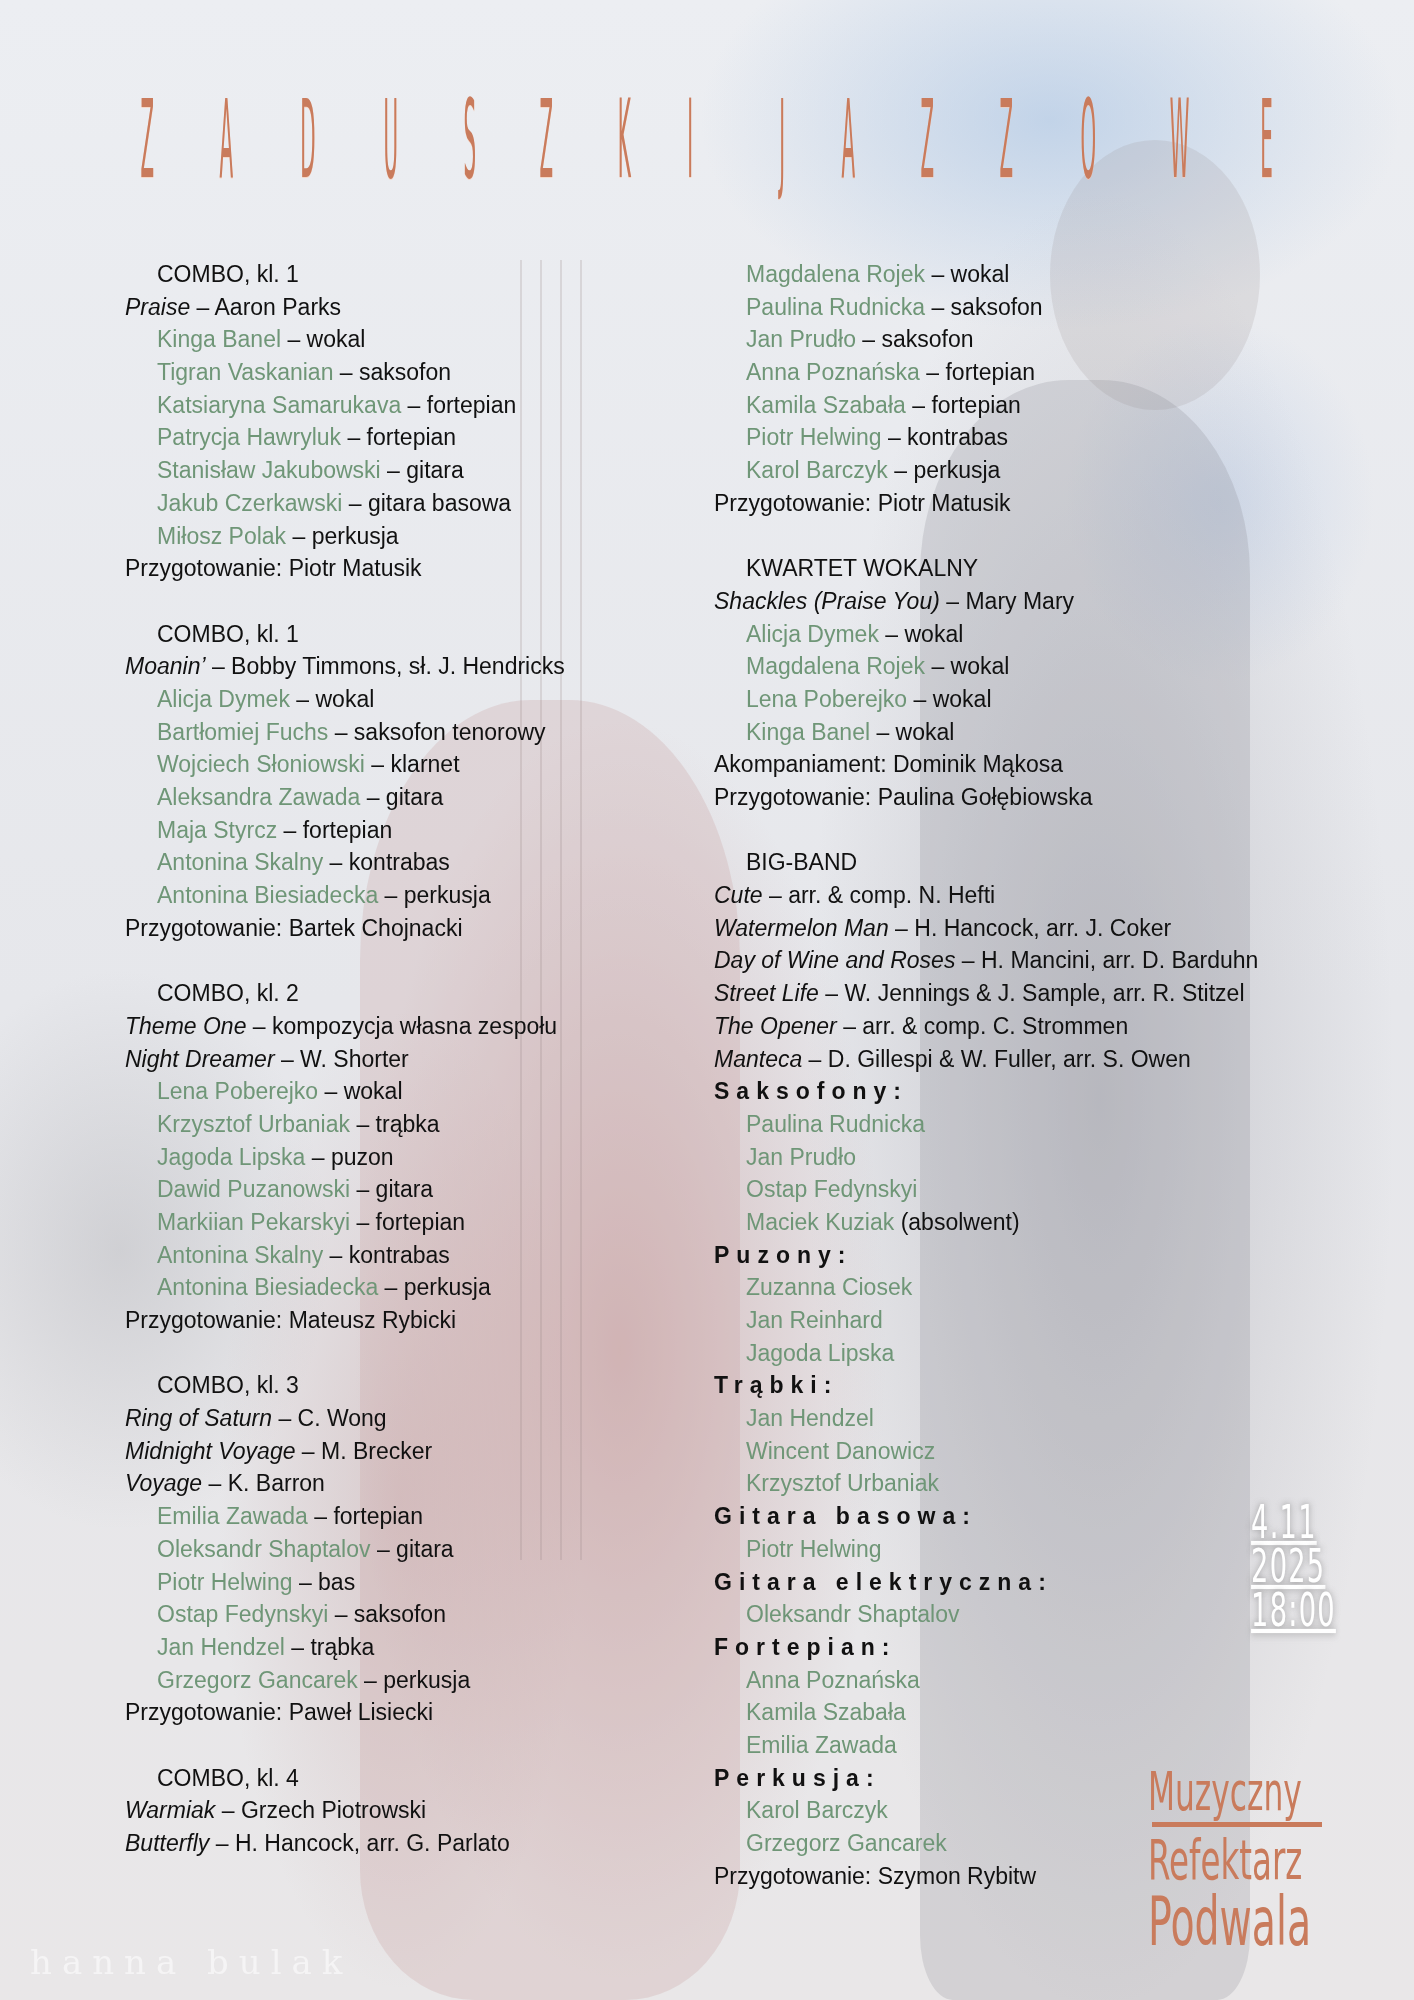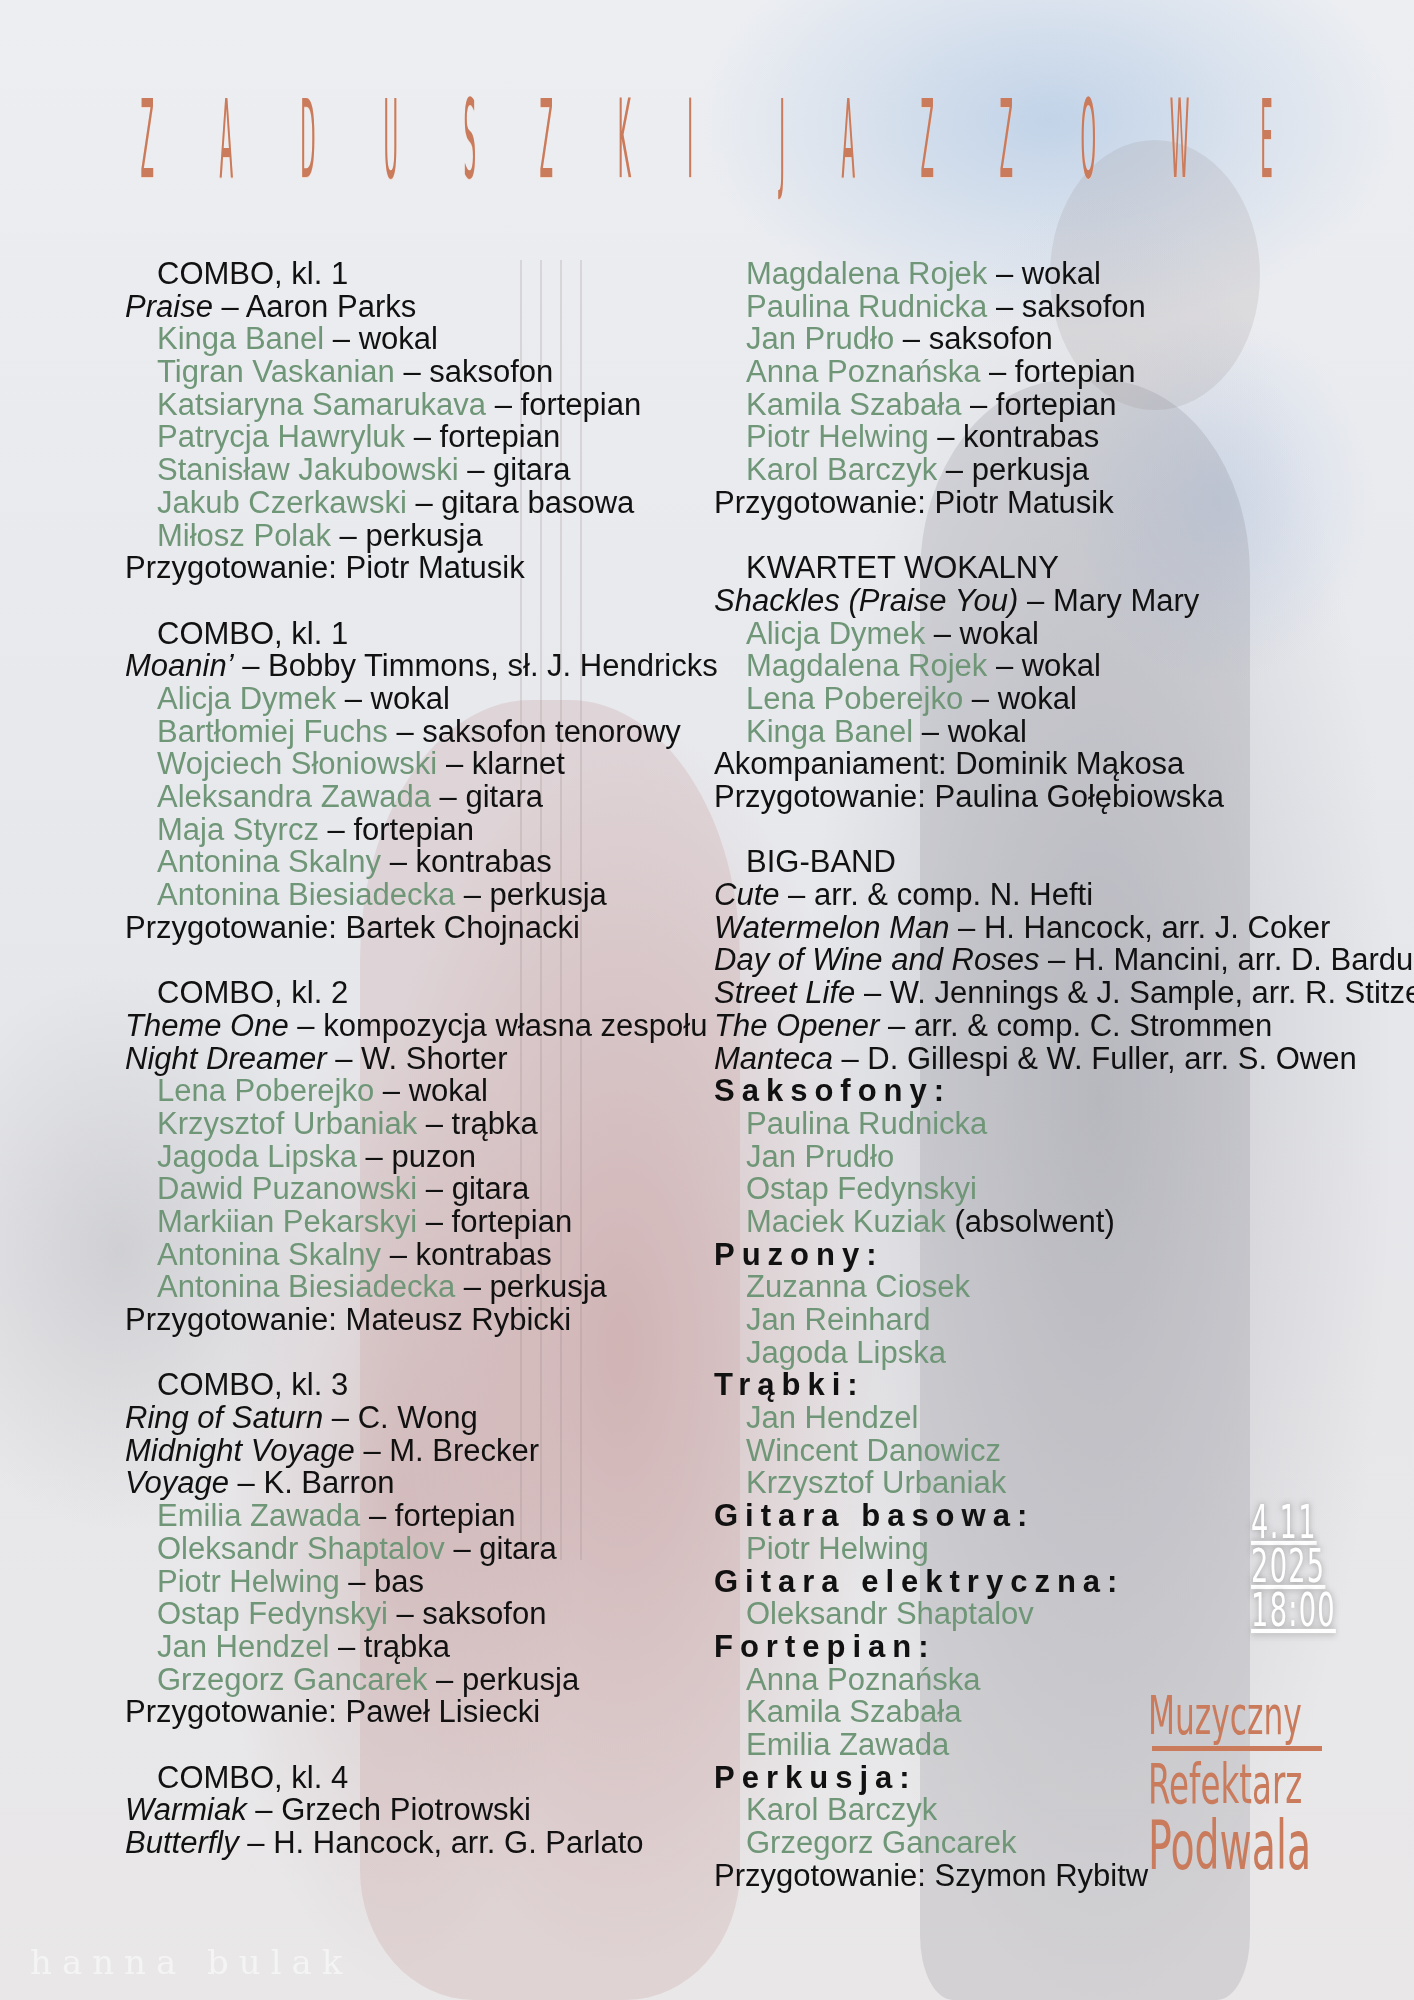--- a/index.html
+++ b/index.html
@@ -51,21 +51,21 @@
   .title span {
     display: inline-block;
     font-family: "DejaVu Sans", sans-serif; font-weight: 400;
     font-size: 62px; line-height: 1;
     transform: scaleX(0.32) scaleY(1.75);
     transform-origin: bottom center;
     text-shadow: 0 1px 0 rgba(255,200,170,0.6);
   }
   .col {
     position: absolute; top: 258px;
-    font-family: "Liberation Sans", sans-serif; font-size: 31px; line-height: 32.7px;
+    font-family: "Liberation Sans", sans-serif; font-size: 23px; line-height: 32.7px;
     color: #111;
   }
   .col-left { left: 125px; width: 580px; }
   .col-right { left: 714px; width: 660px; }
   .line { white-space: nowrap; height: 32.7px; }
   .indent { padding-left: 32px; }
   .gap { height: 32.7px; }
   .it { font-style: italic; }
   .name { color: #6f9677; }
   .spaced { letter-spacing: 7px; font-weight: bold; }
@@ -74,21 +74,21 @@
     color: #fff; text-align: center;
     text-shadow: 0 0 8px rgba(120,120,120,0.7);
     text-decoration: underline;
   }
   .date div {
     font-family: "DejaVu Sans", sans-serif; font-size: 44px; line-height: 44px;
     transform: scaleX(0.62) scaleY(1.05); transform-origin: center;
     letter-spacing: 2px;
   }
   .venue {
-    position: absolute; left: 1148px; top: 1688px; width: 200px;
+    position: absolute; left: 1148px; top: 1764px; width: 200px;
     color: #c97b5c;
   }
   .venue .v1, .venue .v2, .venue .v3 {
     font-family: "DejaVu Sans", sans-serif;
     transform: scaleX(0.58); transform-origin: left center;
     white-space: nowrap;
   }
   .venue .v1 { font-size: 54px; line-height: 56px; width: 230px; }
   .venue .rule { height: 5px; background: #c97b5c; width: 170px; margin: 2px 0 4px 4px; }
   .venue .v2 { font-size: 56px; line-height: 58px; }

